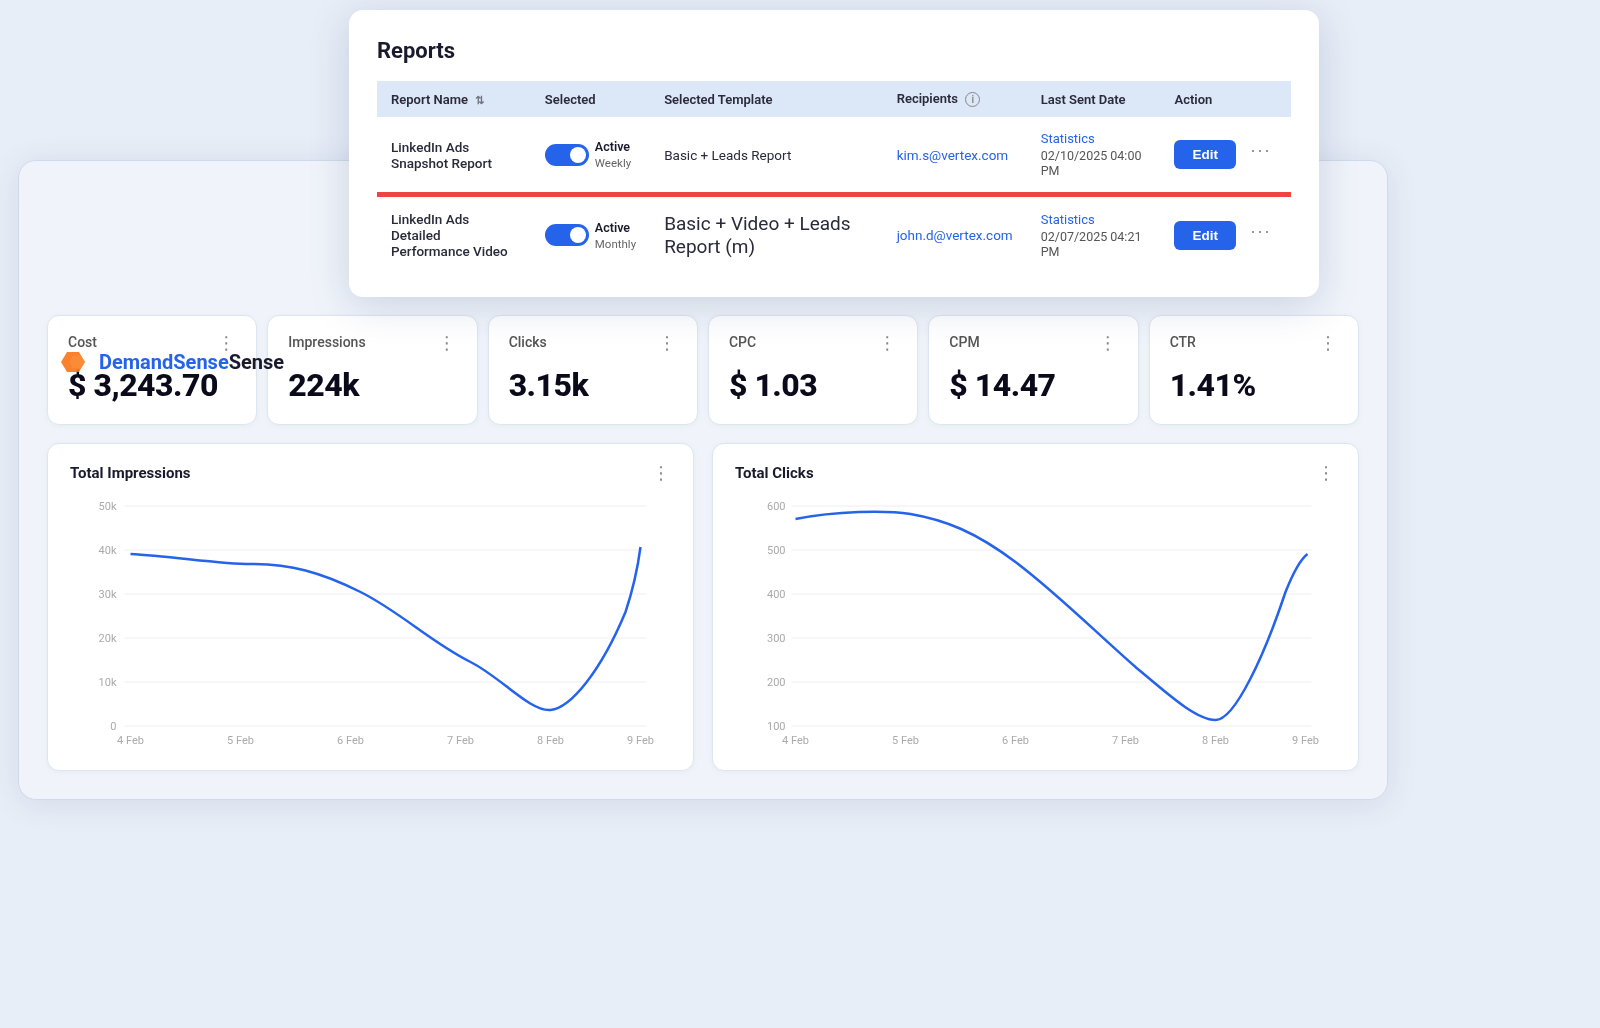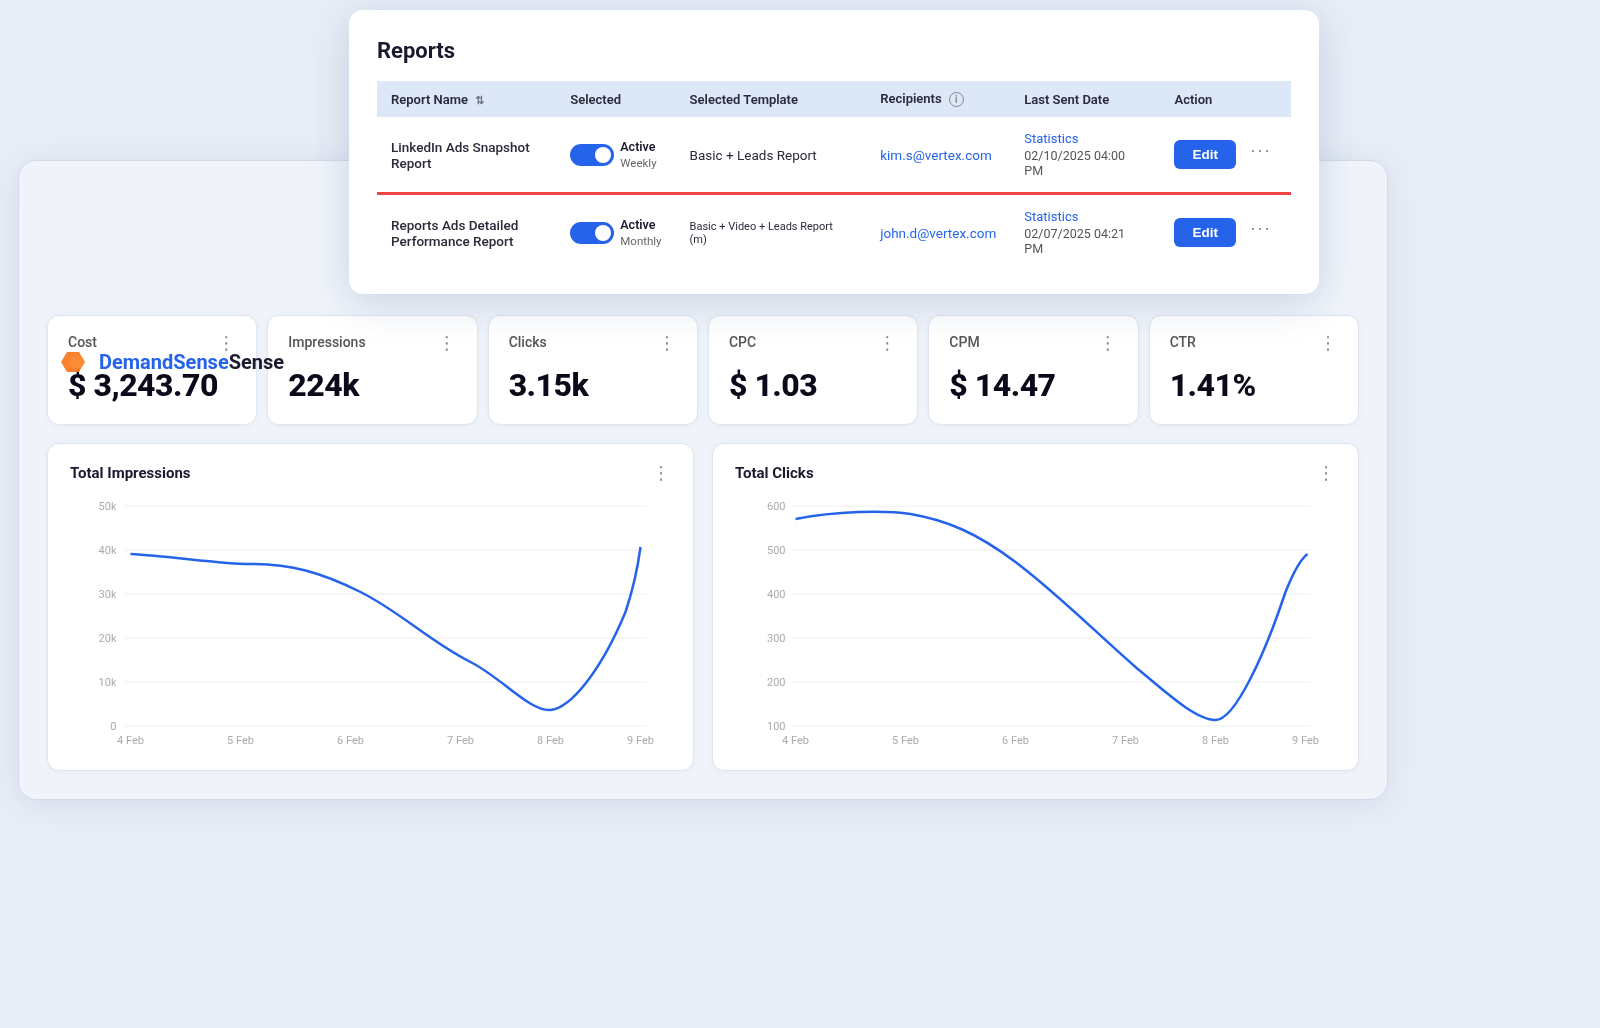--- a/index.html
+++ b/index.html
@@ -59,21 +59,21 @@
       text-align: left;
       font-weight: 600;
       color: #2a2a3a;
       font-size: 13px;
       white-space: nowrap;
     }
     .reports-table td {
       padding: 14px 14px;
       color: #2a2a3a;
       vertical-align: middle;
-      border-bottom: 3px solid #ef4444;
+      border-bottom: 5px solid #ef4444;
     }
     .reports-table tbody tr:last-child td {
       border-bottom: none;
     }
 
     .sort-icon {
       display: inline-block;
       margin-left: 4px;
       opacity: 0.6;
       font-size: 11px;
@@ -440,31 +440,31 @@
         <div class="last-sent-date">02/10/2025 04:00 PM</div>
       </td>
       <td>
         <div class="action-cell">
           <button class="edit-btn">Edit</button>
           <button class="more-btn">···</button>
         </div>
       </td>
     </tr>
         <tr>
-      <td style="font-size:13.5px;font-weight:500;max-width:180px;">Reports Ads Detailed Performance Report</td>
+      <td style="font-size:13.5px;font-weight:500;max-width:180px;">LinkedIn Ads Detailed Performance Video</td>
       <td>
         <div class="toggle-wrap">
           <div class="toggle"></div>
           <div>
             <div class="toggle-label-text">Active</div>
             <div class="toggle-sub">Monthly</div>
           </div>
         </div>
       </td>
-      <td style="font-size:11px;">Basic + Video + Leads Report (m)</td>
+      <td style="font-size:19px;">Basic + Video + Leads Report (m)</td>
       <td>
         <a href="#" class="email-link">john.d@vertex.com</a>
       </td>
       <td>
         <a href="#" class="last-sent-link">Statistics</a>
         <div class="last-sent-date">02/07/2025 04:21 PM</div>
       </td>
       <td>
         <div class="action-cell">
           <button class="edit-btn">Edit</button>

